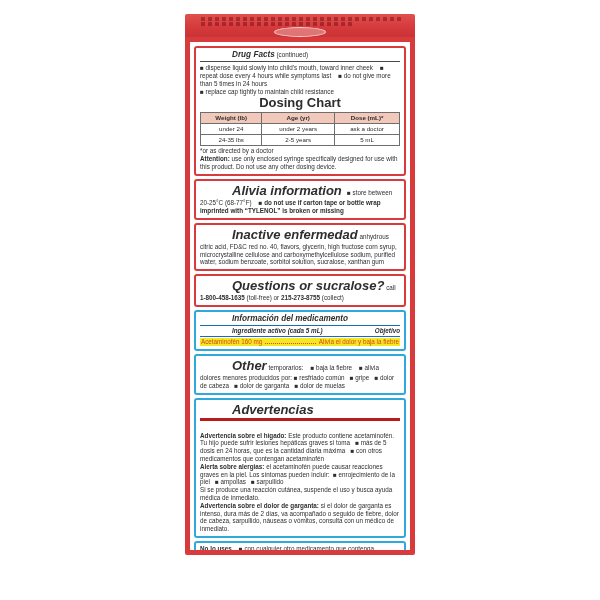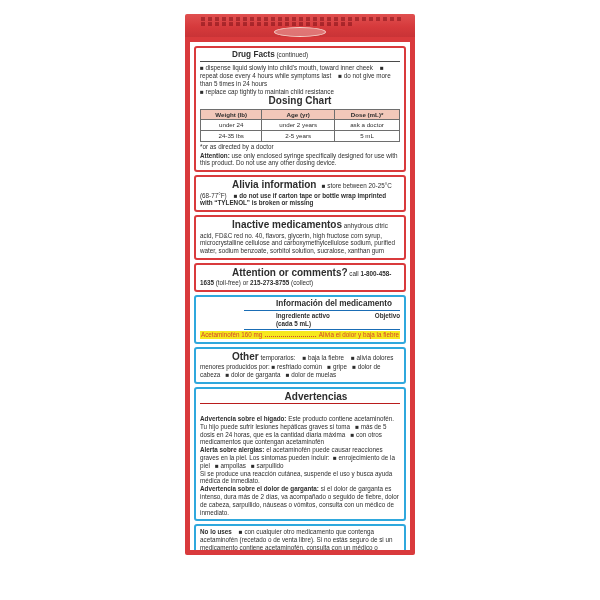--- a/index.html
+++ b/index.html
@@ -16,26 +16,26 @@
   .flap-tex.t1{top:3px;} .flap-tex.t2{top:8px;right:60px;}
   .seal{position:absolute;left:50%;top:13px;transform:translateX(-50%);width:50px;height:8px;
     border:1px solid #f4d2ca;border-radius:50%;background:rgba(255,235,230,.35);}
   
   .pkg-body{background:#d93a3c;height:518px;box-sizing:border-box;padding:5px;border-radius:0 0 2px 2px;}
   .card{background:#ffffff;height:100%;box-sizing:border-box;padding:4px;overflow:hidden;}
   .sec{border:2px solid #d93a3c;border-radius:3px;padding:2px 4px 3px;margin-bottom:3px;
     font-size:6.3px;line-height:1.24;color:#2e2e2e;background:#fff;}
   .sec.blue{border-color:#2fa8dd;}
   p{margin:0;}
-  .bi{font-weight:bold;padding-left:32px;}
+  .bi{font-weight:bold;font-style:italic;padding-left:32px;}
   .b{font-weight:bold;}
   .hdr{font-size:8.2px;}
-  .hdr-sm{font-size:10px;}
+  .hdr-sm{font-size:13px;}
   .rule-dark{border-bottom:1px solid #4a4a4a;padding-bottom:1px;margin-bottom:2px;}
-  .rule-blue{border-bottom:1.5px solid #1a6db5;padding-bottom:1px;margin-bottom:1px;margin-left:44px;}
+  .rule-blue{border-bottom:1.5px solid #1a6db5;padding-bottom:1px;margin-bottom:1px;}
   .center{text-align:center;}
   .dosing{width:100%;border-collapse:collapse;text-align:center;margin:1px 0;}
   .dosing th,.dosing td{border:1px solid #6e6e6e;padding:1px 0;font-size:6.2px;}
   .dosing th{background:#f2c8ba;font-weight:bold;}
   .split{display:flex;justify-content:space-between;align-items:baseline;}
   .active-row{display:flex;align-items:baseline;background:#f6e81e;color:#d4452f;padding:0 1px;margin-top:1px;}
   .active-row .leader{flex:1;border-bottom:1px dotted #d4452f;margin:0 3px 1px;height:5px;}
   .mt1{margin-top:1px;}
 </style>
 </head>
@@ -80,46 +80,46 @@
         </table>
         <p>*or as directed by a doctor</p>
         <p class="mt1"><span class="b">Attention:</span><span> use only enclosed syringe specifically designed for use with this product. Do not use any other dosing device.</span></p>
       </div>
 
       <div class="sec">
         <p><span class="bi hdr-sm">Alivia information</span><span>&nbsp;&nbsp;&nbsp;■ store between 20-25°C (68-77°F)&nbsp;&nbsp;&nbsp;&nbsp;</span><span class="b">■ do not use if carton tape or bottle wrap imprinted with “TYLENOL” is broken or missing</span></p>
       </div>
 
       <div class="sec">
-        <p><span class="bi hdr-sm">Inactive medicamentos</span><span> anhydrous citric acid, FD&amp;C red no. 40, flavors, glycerin, high fructose corn syrup, microcrystalline cellulose and carboxymethylcellulose sodium, purified water, sodium benzoate, sorbitol solution, sucralose, xanthan gum</span></p>
+        <p><span class="bi hdr-sm">Inactive enfermedad</span><span> anhydrous citric acid, FD&amp;C red no. 40, flavors, glycerin, high fructose corn syrup, microcrystalline cellulose and carboxymethylcellulose sodium, purified water, sodium benzoate, sorbitol solution, sucralose, xanthan gum</span></p>
       </div>
 
       <div class="sec">
-        <p><span class="bi hdr-sm">Attention or comments?</span><span> call </span><span class="b">1-800-458-1635</span><span> (toll-free) or </span><span class="b">215-273-8755</span><span> (collect)</span></p>
+        <p><span class="bi hdr-sm">Questions or sucralose?</span><span> call </span><span class="b">1-800-458-1635</span><span> (toll-free) or </span><span class="b">215-273-8755</span><span> (collect)</span></p>
       </div>
 
       <div class="sec blue">
         <p class="rule-blue"><span class="bi hdr">Información del medicamento</span></p>
         <div class="split rule-blue">
           <span class="bi">Ingrediente activo (cada 5 mL)</span>
           <span class="bi">Objetivo</span>
         </div>
         <div class="active-row">
           <span>Acetaminofén 160 mg</span>
           <span class="leader"></span>
           <span>Alivia el dolor y baja la fiebre</span>
         </div>
       </div>
 
       <div class="sec blue">
         <p><span class="bi hdr-sm">Other</span><span> temporarios:&nbsp;&nbsp;&nbsp;&nbsp;■ baja la fiebre&nbsp;&nbsp;&nbsp;&nbsp;■ alivia dolores menores producidos por: ■ resfriado común&nbsp;&nbsp;&nbsp;■ gripe&nbsp;&nbsp;&nbsp;■ dolor de cabeza&nbsp;&nbsp;&nbsp;■ dolor de garganta&nbsp;&nbsp;&nbsp;■ dolor de muelas</span></p>
       </div>
 
       <div class="sec blue">
-        <p style="border-bottom:1px solid #b91c1c;margin-bottom:11px;text-align:center;"><span class="bi hdr-sm">Advertencias</span></p>
+        <p style="border-bottom:3px solid #b91c1c;margin-bottom:11px;"><span class="bi hdr-sm">Advertencias</span></p>
         <p><span class="b">Advertencia sobre el hígado:</span><span> Este producto contiene acetaminofén. Tu hijo puede sufrir lesiones hepáticas graves si toma&nbsp;&nbsp;&nbsp;■ más de 5 dosis en 24 horas, que es la cantidad diaria máxima&nbsp;&nbsp;&nbsp;■ con otros medicamentos que contengan acetaminofén</span></p>
         <p><span class="b">Alerta sobre alergias:</span><span> el acetaminofén puede causar reacciones graves en la piel. Los síntomas pueden incluir:&nbsp;&nbsp;■ enrojecimiento de la piel&nbsp;&nbsp;&nbsp;■ ampollas&nbsp;&nbsp;&nbsp;■ sarpullido</span></p>
         <p>Si se produce una reacción cutánea, suspende el uso y busca ayuda médica de inmediato.</p>
         <p><span class="b">Advertencia sobre el dolor de garganta:</span><span> si el dolor de garganta es intenso, dura más de 2 días, va acompañado o seguido de fiebre, dolor de cabeza, sarpullido, náuseas o vómitos, consulta con un médico de inmediato.</span></p>
       </div>
 
       <div class="sec blue">
         <p><span class="b">No lo uses</span><span>&nbsp;&nbsp;&nbsp;&nbsp;■ con cualquier otro medicamento que contenga acetaminofén (recetado o de venta libre). Si no estás seguro de si un medicamento contiene acetaminofén, consulta con un médico o farmacéutico.&nbsp;&nbsp;&nbsp;&nbsp;■ si tu hijo es alérgico al acetaminofén o a cualquiera de los ingredientes inactivos de este producto</span></p>
       </div>
 

